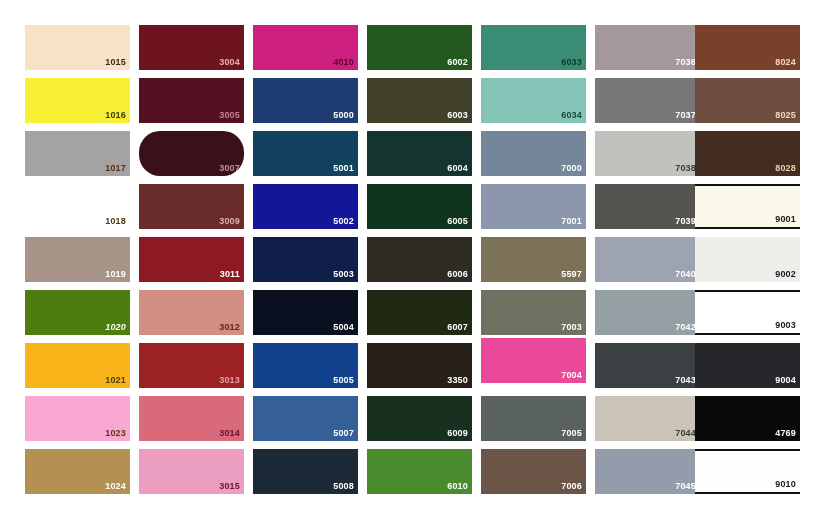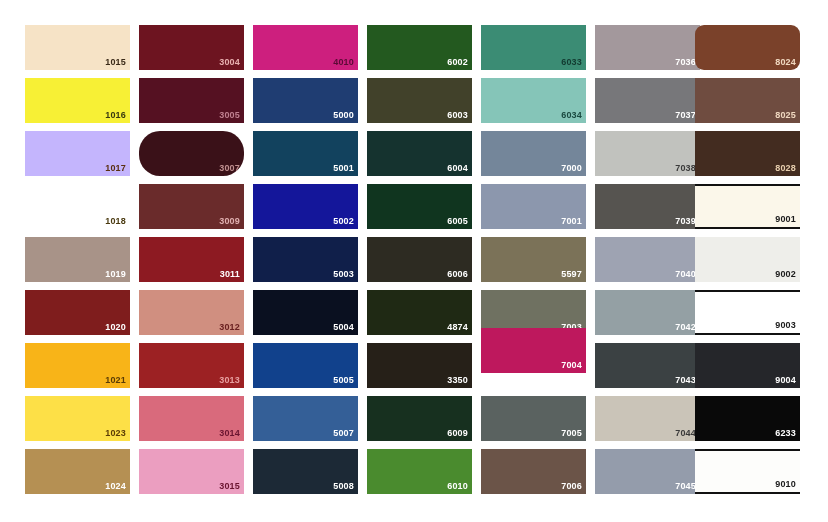--- a/index.html
+++ b/index.html
@@ -54,36 +54,36 @@
 <body>
 
 <div id="chart" style="background: rgb(255, 255, 255);">
     <div class="col" style="left: 25px;">
       <div class="swatch" title="1015" style="top: 25px; background: rgb(246, 227, 198);">
         <span class="swatch-label" style="color: rgb(58, 42, 24);">1015</span>
       </div>
       <div class="swatch" title="1016" style="top: 78px; background: rgb(247, 240, 53);">
         <span class="swatch-label" style="color: rgb(58, 58, 16);">1016</span>
       </div>
-      <div class="swatch" title="1017" style="top: 131px; background: #c4b5fd;">
+      <div class="swatch" title="1017" style="top: 131px; background: #a3a3a3;">
         <span class="swatch-label" style="color: rgb(90, 47, 16);">1017</span>
       </div>
       <div class="swatch" title="1018" style="top: 184px;">
         <span class="swatch-label" style="color: rgb(74, 58, 16);">1018</span>
       </div>
       <div class="swatch" title="1019" style="top: 237px; background: rgb(168, 147, 136); padding-left: 46px;">
         <span class="swatch-label" style="color: rgb(255, 255, 255);">1019</span>
       </div>
-      <div class="swatch" title="1020" style="top: 290px; background: #7f1d1d;">
+      <div class="swatch" title="1020" style="top: 290px; background: #4d7c0f; font-style: italic;">
         <span class="swatch-label" style="color: rgb(255, 255, 255);">1020</span>
       </div>
       <div class="swatch" title="1021" style="top: 343px; background: rgb(248, 180, 24);">
         <span class="swatch-label" style="color: rgb(90, 60, 5);">1021</span>
       </div>
-      <div class="swatch" title="1023" style="top: 396px; background: #fde047;">
+      <div class="swatch" title="1023" style="top: 396px; background: #f9a8d4;">
         <span class="swatch-label" style="color: rgb(90, 60, 5);">1023</span>
       </div>
       <div class="swatch" title="1024" style="top: 449px; background: rgb(181, 144, 83);">
         <span class="swatch-label" style="color: rgb(255, 255, 255);">1024</span>
       </div>
     </div>
     <div class="col" style="left: 139px;">
       <div class="swatch" title="3004" style="top: 25px; background: rgb(109, 20, 32);">
         <span class="swatch-label" style="color: rgb(232, 176, 176);">3004</span>
       </div>
@@ -151,21 +151,21 @@
       <div class="swatch" title="6004" style="top: 131px; background: rgb(21, 51, 47);">
         <span class="swatch-label" style="color: rgb(255, 255, 255);">6004</span>
       </div>
       <div class="swatch" title="6005" style="top: 184px; background: rgb(16, 53, 31);">
         <span class="swatch-label" style="color: rgb(255, 255, 255);">6005</span>
       </div>
       <div class="swatch" title="6006" style="top: 237px; background: rgb(45, 43, 34);">
         <span class="swatch-label" style="color: rgb(255, 255, 255);">6006</span>
       </div>
       <div class="swatch" title="6007" style="top: 290px; background: rgb(31, 41, 20);">
-        <span class="swatch-label" style="color: rgb(255, 255, 255);">4874</span>
+        <span class="swatch-label" style="color: rgb(255, 255, 255);">6007</span>
       </div>
       <div class="swatch" title="6008" style="top: 343px; background: rgb(38, 32, 24);">
         <span class="swatch-label" style="color: rgb(255, 255, 255);">3350</span>
       </div>
       <div class="swatch" title="6009" style="top: 396px; background: rgb(23, 48, 31);">
         <span class="swatch-label" style="color: rgb(255, 255, 255);">6009</span>
       </div>
       <div class="swatch" title="6010" style="top: 449px; background: rgb(74, 139, 46);">
         <span class="swatch-label" style="color: rgb(255, 255, 255);">6010</span>
       </div>
@@ -182,21 +182,21 @@
       </div>
       <div class="swatch" title="7001" style="top: 184px; background: rgb(140, 151, 173);">
         <span class="swatch-label" style="color: rgb(255, 255, 255);">7001</span>
       </div>
       <div class="swatch" title="7002" style="top: 237px; background: rgb(123, 114, 88);">
         <span class="swatch-label" style="color: rgb(255, 255, 255);">5597</span>
       </div>
       <div class="swatch" title="7003" style="top: 290px; background: rgb(111, 113, 97);">
         <span class="swatch-label" style="color: rgb(255, 255, 255);">7003</span>
       </div>
-      <div class="swatch" title="7004" style="top: 328px; background: #be185d; padding-left: 7px;">
+      <div class="swatch" title="7004" style="top: 338px; background: #ec4899; padding-left: 7px;">
         <span class="swatch-label" style="color: rgb(255, 255, 255);">7004</span>
       </div>
       <div class="swatch" title="7005" style="top: 396px; background: rgb(90, 98, 96);">
         <span class="swatch-label" style="color: rgb(255, 255, 255);">7005</span>
       </div>
       <div class="swatch" title="7006" style="top: 449px; background: rgb(107, 84, 72);">
         <span class="swatch-label" style="color: rgb(255, 255, 255);">7006</span>
       </div>
     </div>
     <div class="col" style="left: 595px;">
@@ -222,21 +222,21 @@
         <span class="swatch-label" style="color: rgb(255, 255, 255);">7043</span>
       </div>
       <div class="swatch" title="7044" style="top: 396px; background: rgb(202, 196, 184);">
         <span class="swatch-label" style="color: rgb(58, 58, 58);">7044</span>
       </div>
       <div class="swatch" title="7045" style="top: 449px; background: rgb(148, 156, 171);">
         <span class="swatch-label" style="color: rgb(255, 255, 255);">7045</span>
       </div>
     </div>
     <div class="col" style="left: 695px;">
-      <div class="swatch" title="8024" style="top: 25px; background: rgb(122, 65, 42); border-radius: 9px;">
+      <div class="swatch" title="8024" style="top: 25px; background: rgb(122, 65, 42);">
         <span class="swatch-label" style="color: rgb(240, 216, 192);">8024</span>
       </div>
       <div class="swatch" title="8025" style="top: 78px; background: rgb(111, 76, 64);">
         <span class="swatch-label" style="color: rgb(240, 216, 192);">8025</span>
       </div>
       <div class="swatch" title="8028" style="top: 131px; background: rgb(67, 44, 32);">
         <span class="swatch-label" style="color: rgb(232, 207, 174);">8028</span>
       </div>
       <div class="swatch bordered" title="9001" style="top: 184px; background: rgb(251, 247, 234);">
         <span class="swatch-label" style="color: rgb(26, 26, 26);">9001</span>
@@ -244,19 +244,19 @@
       <div class="swatch" title="9002" style="top: 237px; background: rgb(238, 238, 234);">
         <span class="swatch-label" style="color: rgb(26, 26, 26); margin-left: 28px;">9002</span>
       </div>
       <div class="swatch bordered" title="9003" style="top: 290px; background: rgb(255, 255, 255);">
         <span class="swatch-label" style="color: rgb(26, 26, 26);">9003</span>
       </div>
       <div class="swatch" title="9004" style="top: 343px; background: rgb(37, 38, 42);">
         <span class="swatch-label" style="color: rgb(255, 255, 255);">9004</span>
       </div>
       <div class="swatch" title="9005" style="top: 396px; background: rgb(9, 9, 9);">
-        <span class="swatch-label" style="color: rgb(255, 255, 255);">6233</span>
+        <span class="swatch-label" style="color: rgb(255, 255, 255);">4769</span>
       </div>
       <div class="swatch bordered" title="9010" style="top: 449px; background: rgb(253, 253, 251);">
         <span class="swatch-label" style="color: rgb(26, 26, 26);">9010</span>
       </div>
     </div>
   </div>
 
 </body></html>

